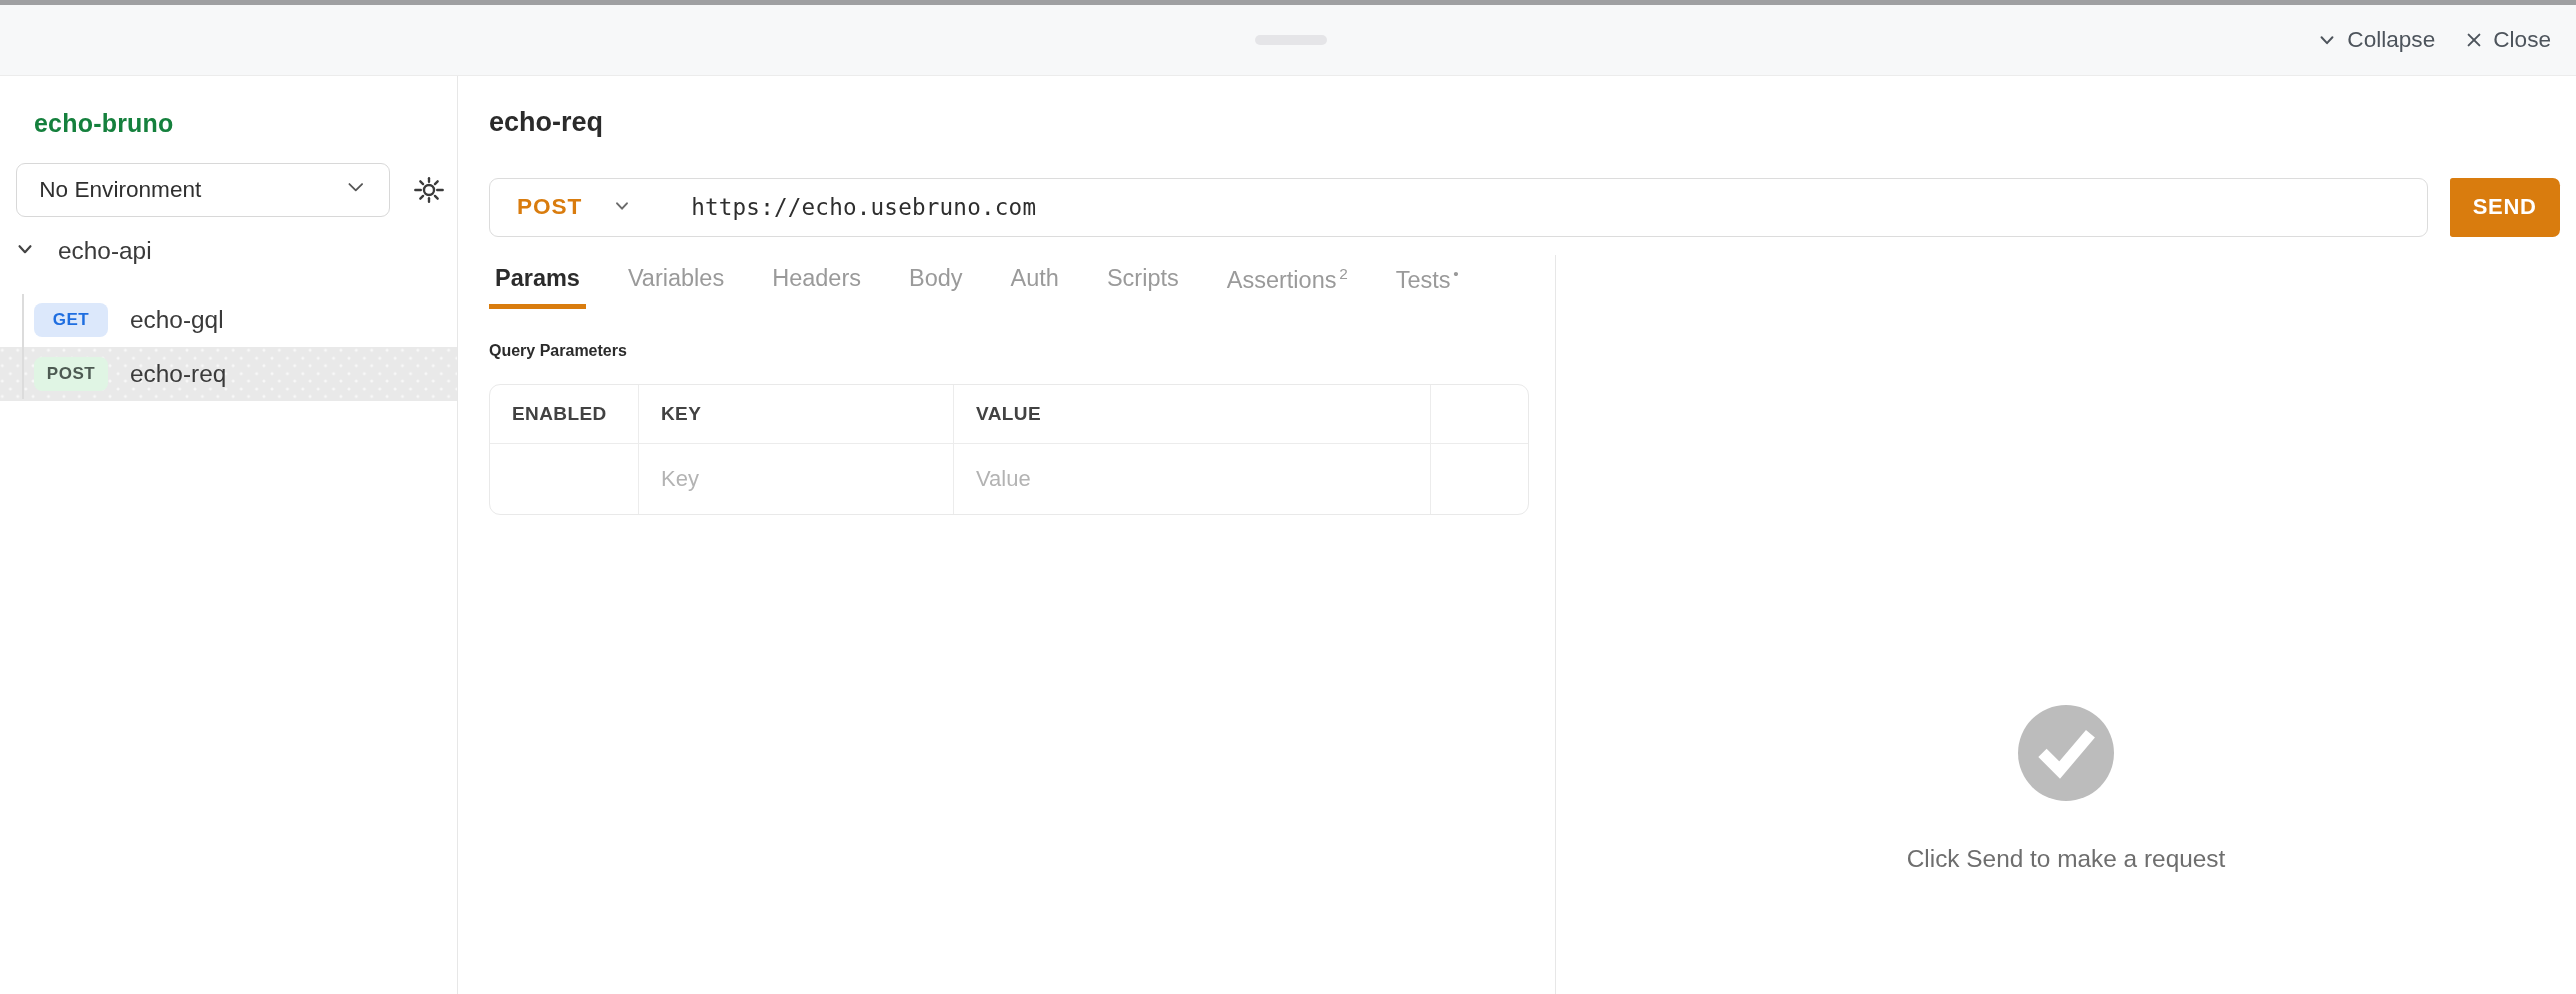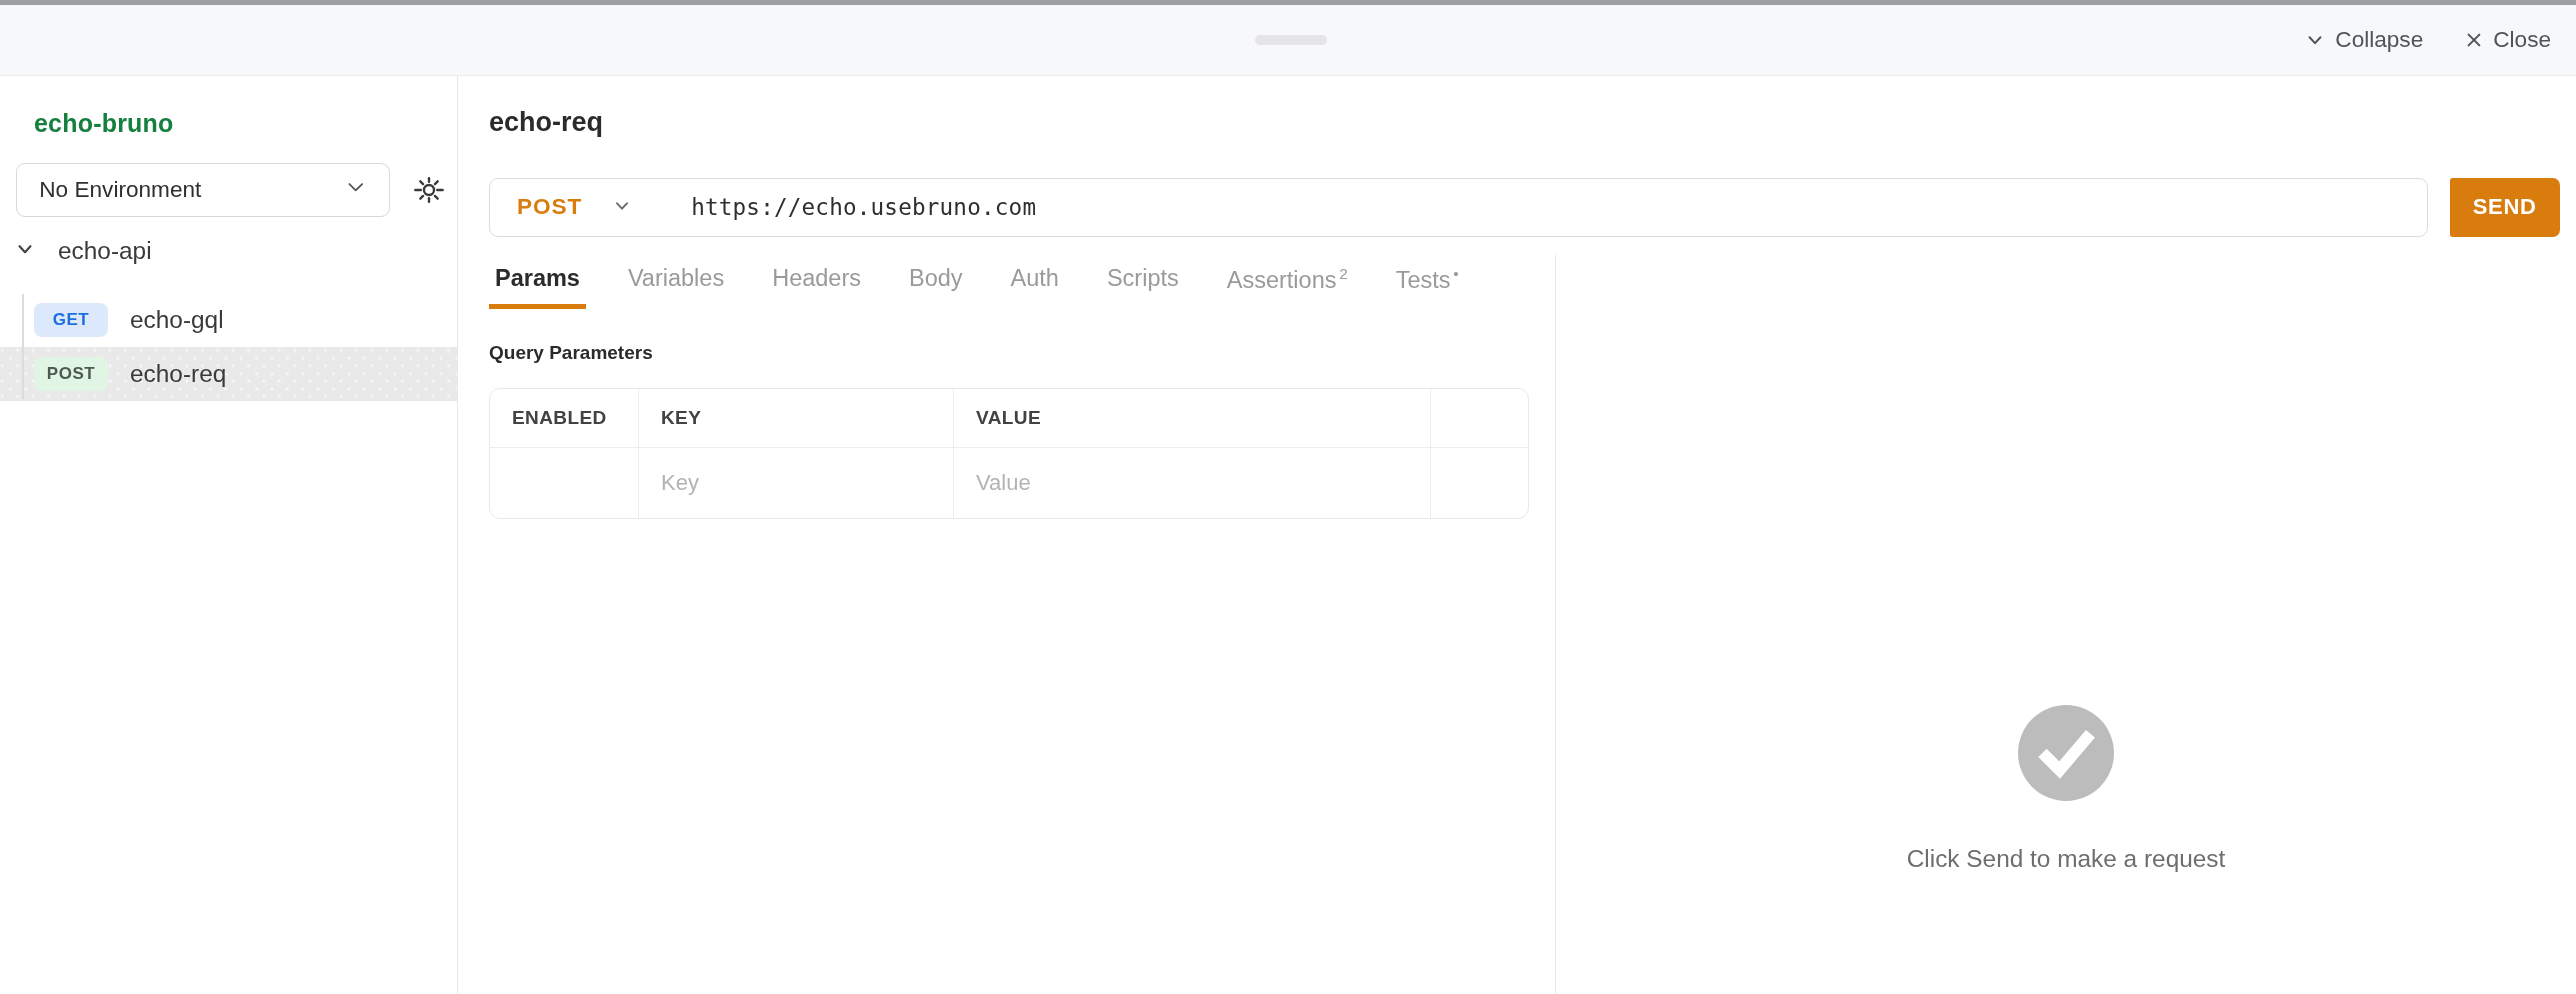--- a/index.html
+++ b/index.html
@@ -15,21 +15,21 @@
   html,body{margin:0;padding:0;}
   body{
     width:2576px;height:995px;overflow:hidden;background:#ffffff;
     font-family:"Liberation Sans",sans-serif;color:#333;position:relative;
   }
   
   .top-strip{height:4.5px;background:#9fa0a2;}
   .topbar{
     height:71px;background:var(--topbar-bg);border-bottom:0.9px solid #ececec;
     position:relative;display:flex;align-items:center;justify-content:flex-end;
-    gap:42px;padding-right:25px;
+    gap:30px;padding-right:25px;
   }
   .drag-handle{position:absolute;left:1255px;top:30px;width:72px;height:10px;border-radius:5.4px;background:#e5e5e8;}
   .topbar-btn{display:flex;align-items:center;gap:10px;color:#4d545c;font-size:22.6px;cursor:default;}
   .topbar-btn svg{display:block;}
   
   .app{display:flex;height:918px;}
   
   .sidebar{width:458px;flex-shrink:0;border-right:0.9px solid var(--border);background:#fff;}
   .collection-title{margin:33px 0 1px 34px;font-size:25px;font-weight:700;color:#15803d;letter-spacing:0.2px;}
   .env-row{display:flex;align-items:center;margin:25px 0 0 16.3px;gap:18px;}
@@ -75,21 +75,21 @@
   }
   .content-row{flex:1;display:flex;margin-top:18px;min-height:0;}
   .request-pane{width:1098px;flex-shrink:0;border-right:0.9px solid var(--border);padding:9px 0 0 31px;}
   .tabs{display:flex;gap:36px;align-items:flex-start;}
   .tab{
     font-size:23.5px;color:#9a9a9a;padding-bottom:12.7px;border-bottom:5.4px solid transparent;
     background:none;font-family:inherit;border-top:none;border-left:none;border-right:none;cursor:default;
   }
   .tab.active{color:#2b2b2b;font-weight:700;border-bottom-color:var(--accent);}
   .tab sup{font-size:15.4px;margin-left:2.7px;}
-  .section-title{margin-top:31px;font-size:19px;font-weight:700;color:#2b2b2b;}
+  .section-title{margin-top:31px;font-size:16px;font-weight:700;color:#2b2b2b;}
   .param-table{
     margin-top:23.5px;width:1040px;border:0.9px solid #e9e9e9;border-radius:11px;overflow:hidden;
     display:grid;grid-template-columns:149px 315px 477px 1fr;
   }
   .pth,.ptd{display:flex;align-items:center;padding-left:22px;}
   .pth{height:59px;border-bottom:0.9px solid #ececec;font-size:19px;font-weight:700;color:#424242;letter-spacing:0.4px;}
   .ptd{height:70px;}
   .col-sep{border-right:0.9px solid #ececec;}
   .cell-input{
     border:none;outline:none;width:90%;font-family:inherit;font-size:22px;color:#333;background:transparent;padding:0;

